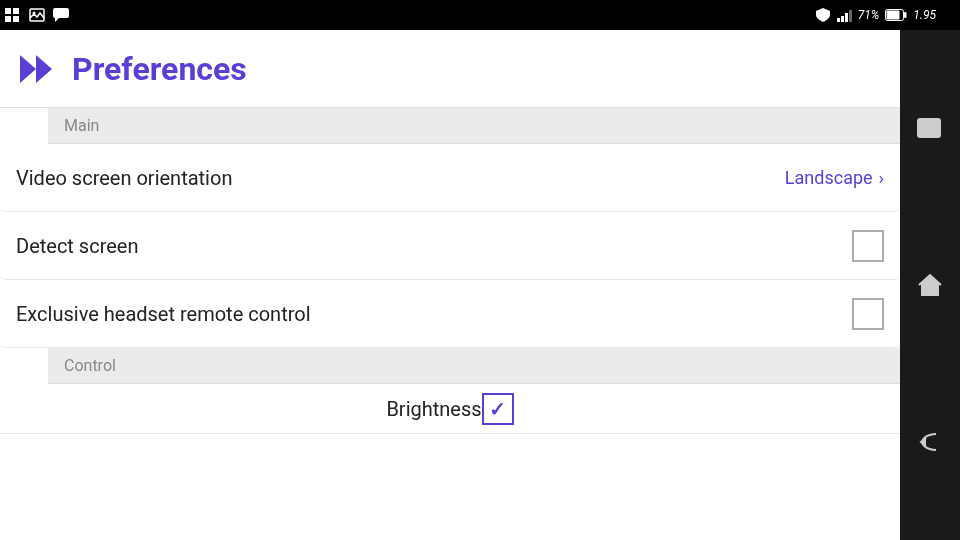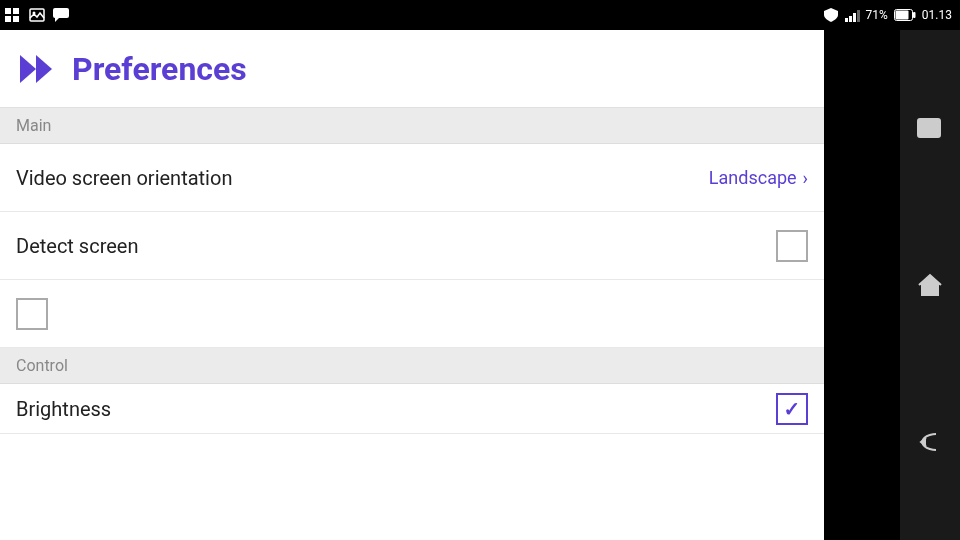--- a/index.html
+++ b/index.html
@@ -14,22 +14,23 @@
 
     
     .status-bar {
       position: absolute;
       top: 0; left: 0; right: 0;
       height: 30px;
       background: #000;
       display: flex;
       align-items: center;
       justify-content: space-between;
-      padding: 0 8px 0 4px;
+      padding: 0 24px 0 4px;
       z-index: 10;
+      font-style: italic;
     }
     .status-left {
       display: flex;
       align-items: center;
       gap: 6px;
     }
     .status-icon {
       width: 18px;
       height: 18px;
       display: flex;
@@ -44,21 +45,21 @@
       gap: 6px;
       color: #fff;
       font-size: 12px;
     }
 
     
     .main-area {
       position: absolute;
       top: 30px;
       left: 0;
-      width: 824px;
+      width: 900px;
       bottom: 0;
       background: #fff;
       overflow: hidden;
     }
 
     
     .header {
       display: flex;
       align-items: center;
       padding: 14px 16px;
@@ -80,31 +81,33 @@
       color: #5b3fd4;
     }
 
     
     .section-header {
       background: #ebebeb;
       padding: 8px 16px;
       font-size: 16px;
       color: #888;
       border-bottom: 1px solid #ddd;
+      margin-left: 48px;
     }
 
     
     .list-item {
       display: flex;
       align-items: center;
       justify-content: space-between;
       padding: 0 16px;
       height: 68px;
       border-bottom: 1px solid #e8e8e8;
       background: #fff;
+      border-radius: 6px;
     }
     .list-item-label {
       font-size: 20px;
       color: #222;
     }
     .list-item-value {
       display: flex;
       align-items: center;
       gap: 6px;
       color: #5b3fd4;
@@ -169,21 +172,21 @@
       color: #ccc;
     }
     .sidebar-btn svg {
       fill: #ccc;
     }
 
     
     .list-item-partial {
       display: flex;
       align-items: center;
-      justify-content: space-between;
+      justify-content: center;
       padding: 0 16px;
       height: 50px;
       border-bottom: 1px solid #e8e8e8;
       background: #fff;
       overflow: hidden;
     }
   </style>
 </head>
 <body>
 
@@ -228,21 +231,21 @@
     </div>
     <span>71%</span>
 
     <div style="display:flex;align-items:center;">
       <svg width="22" height="12" viewBox="0 0 22 12" fill="none">
         <rect x="0.5" y="0.5" width="18" height="11" rx="2" stroke="white" stroke-width="1"></rect>
         <rect x="19" y="3" width="2.5" height="6" rx="1" fill="white"></rect>
         <rect x="1.5" y="1.5" width="13" height="9" rx="1" fill="white"></rect>
       </svg>
     </div>
-    <span>01.13</span>
+    <span>1.95</span>
   </div>
 </div>
 
 <div class="main-area">
 
   <div class="header">
     <div class="header-icon">
 
       <svg width="44" height="44" viewBox="0 0 44 44">
         <polygon points="4,8 20,22 4,36" fill="#5b3fd4"></polygon>
@@ -263,20 +266,21 @@
       <span class="chevron">›</span>
     </div>
   </div>
 
   <div class="list-item">
     <span class="list-item-label">Detect screen</span>
     <div class="checkbox"></div>
   </div>
 
   <div class="list-item">
+    <span class="list-item-label">Exclusive headset remote control</span>
     <div class="checkbox"></div>
   </div>
 
   <div class="section-header">
     <span>Control</span>
   </div>
 
 
   <div class="list-item-partial">
     <span class="list-item-label">Brightness</span>

